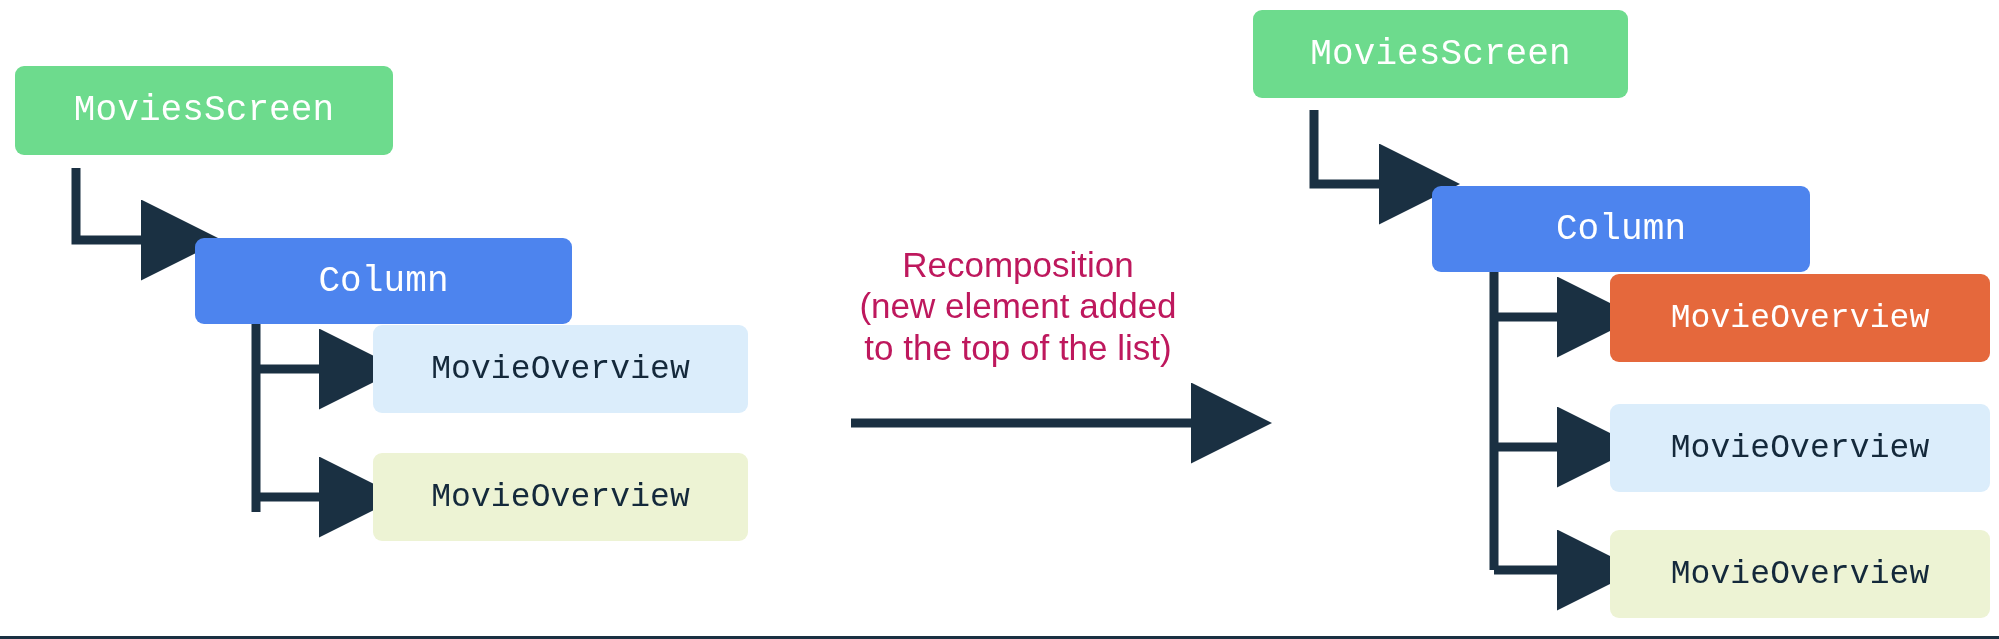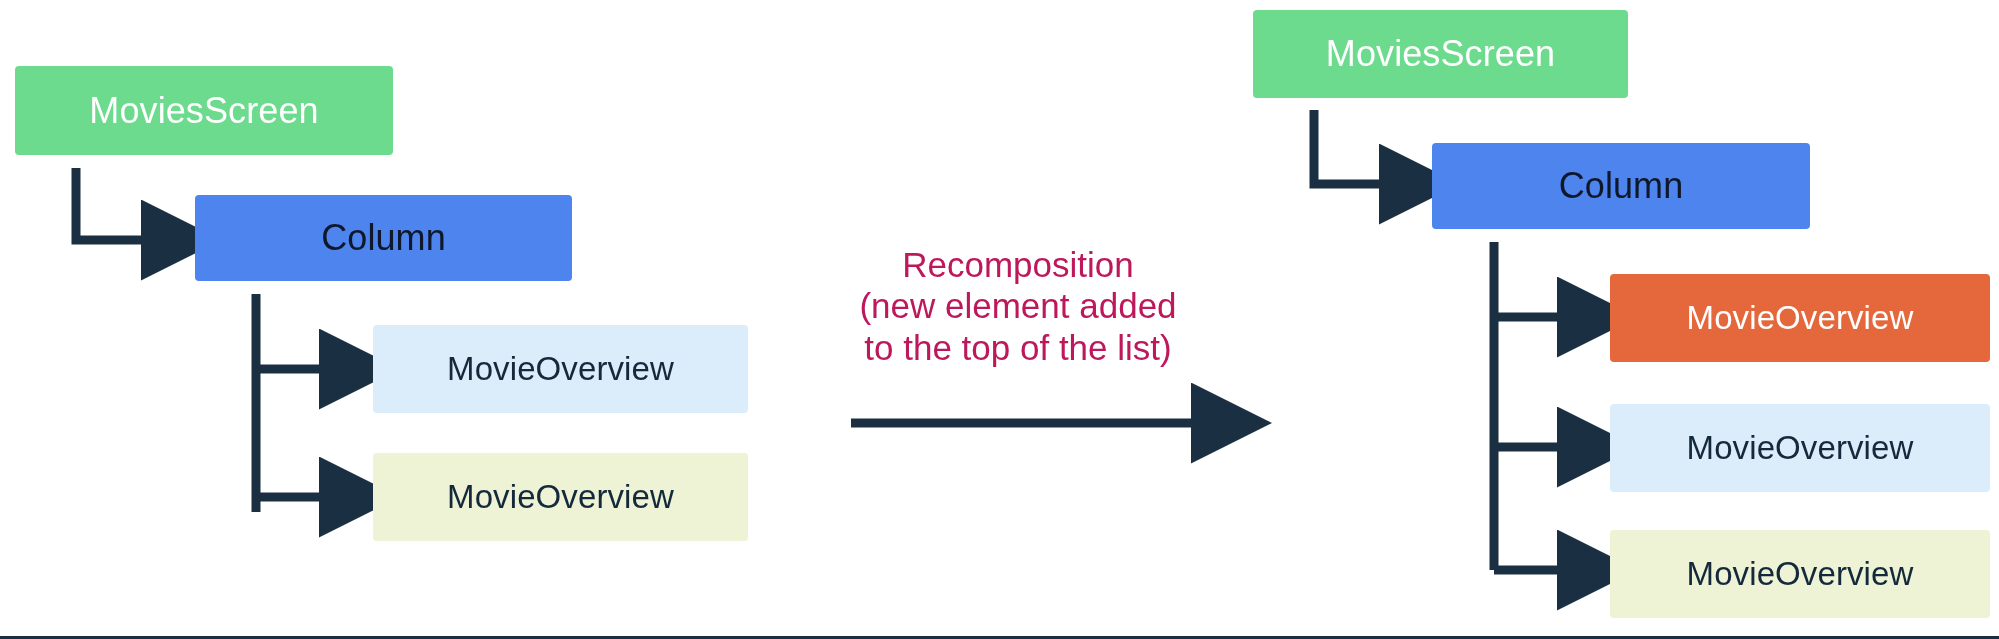--- a/index.html
+++ b/index.html
@@ -15,29 +15,30 @@
     position: relative;
     width: 1999px;
     height: 639px;
     background: #ffffff;
     overflow: hidden;
     border-bottom: 3px solid #1a3042;
     box-sizing: border-box;
   }
   .node {
     position: absolute;
-    border-radius: 4px;
+    border-radius: 9px;
     display: flex;
     align-items: center;
     justify-content: center;
     white-space: nowrap;
     letter-spacing: 0.1px;
+    font-family: Liberation Mono, monospace;
   }
   .node-green   { background: #6ddb8d; color: #ffffff; }
-  .node-blue    { background: #4d84ee; color: #0f172a; }
+  .node-blue    { background: #4d84ee; color: #ffffff; margin-top: 43px; }
   .node-orange  { background: #e5683c; color: #ffffff; }
   .node-ltblue  { background: #dbedfb; color: #14293b; }
   .node-ltyellow{ background: #edf3d4; color: #14293b; }
 
   .caption {
     position: absolute;
     color: #be185d;
     text-align: center;
     line-height: 1.18;
     white-space: pre-line;

